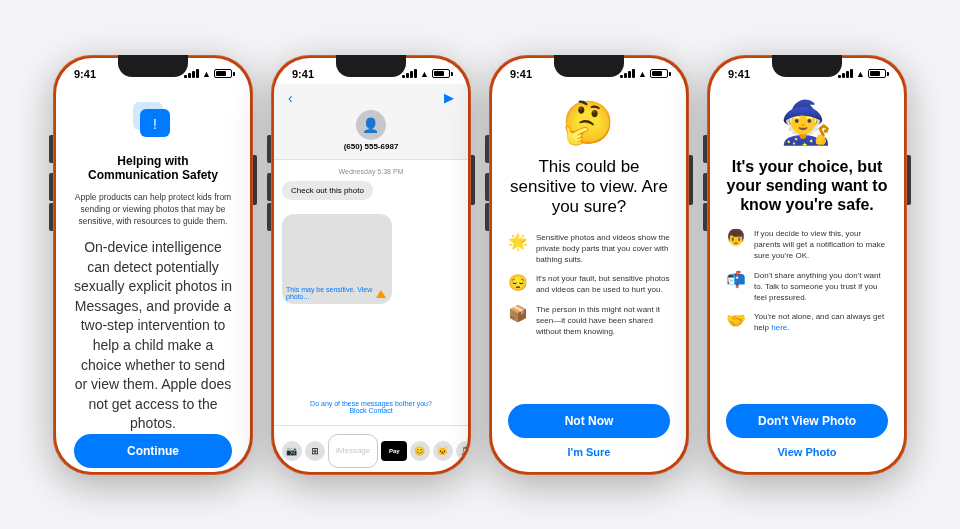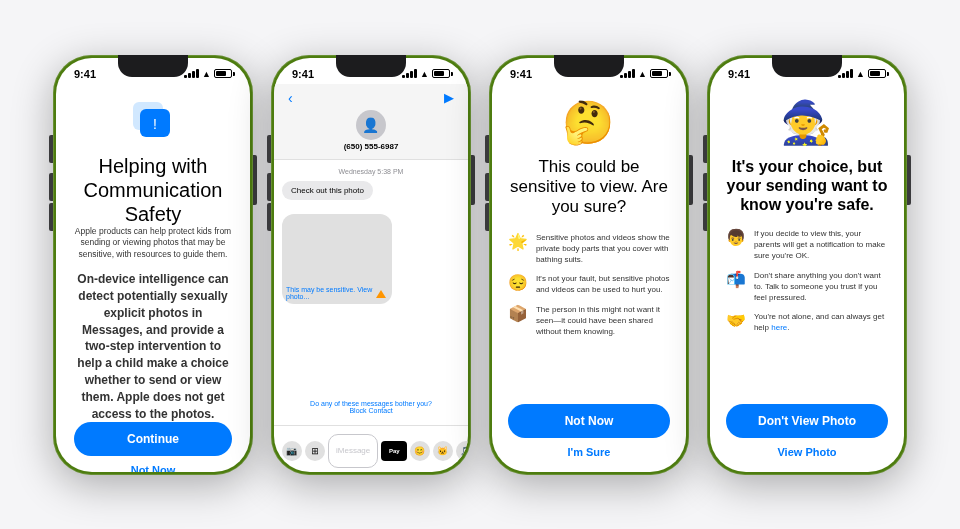--- a/index.html
+++ b/index.html
@@ -15,21 +15,21 @@
     }
     .phones-container {
       display: flex;
       gap: 18px;
       align-items: center;
       padding: 20px;
     }
     .phone {
       width: 200px;
       height: 420px;
-      background: #4d7c0f;
+      background: #c2410c;
       border-radius: 38px;
       padding: 3px;
       box-shadow: 0 10px 40px rgba(0,0,0,0.3), inset 0 0 0 1px rgba(255,255,255,0.15);
       position: relative;
     }
     .phone-inner {
       width: 100%;
       height: 100%;
       background: white;
       border-radius: 36px;
@@ -129,38 +129,37 @@
     }
     .blue-icon {
       width: 50px;
       height: 50px;
       margin-bottom: 10px;
       display: flex;
       align-items: center;
       justify-content: center;
     }
     .phone1-title {
-      font-size: 20px;
-      font-weight: 400;
+      font-size: 12px;
+      font-weight: 700;
       color: #000;
       line-height: 1.2;
-      margin-bottom: 0;
+      margin-bottom: 10px;
     }
     .phone1-body {
       font-size: 8.5px;
       color: #333;
       line-height: 1.4;
       margin-bottom: 10px;
     }
     .phone1-body2 {
-      font-size: 12px;
+      font-size: 14px;
       color: #333;
       line-height: 1.4;
       margin-bottom: auto;
-      font-weight: bold;
     }
     .btn-blue {
       width: 100%;
       padding: 10px;
       background: #007aff;
       color: white;
       border: none;
       border-radius: 20px;
       font-size: 12px;
       font-weight: 600;

